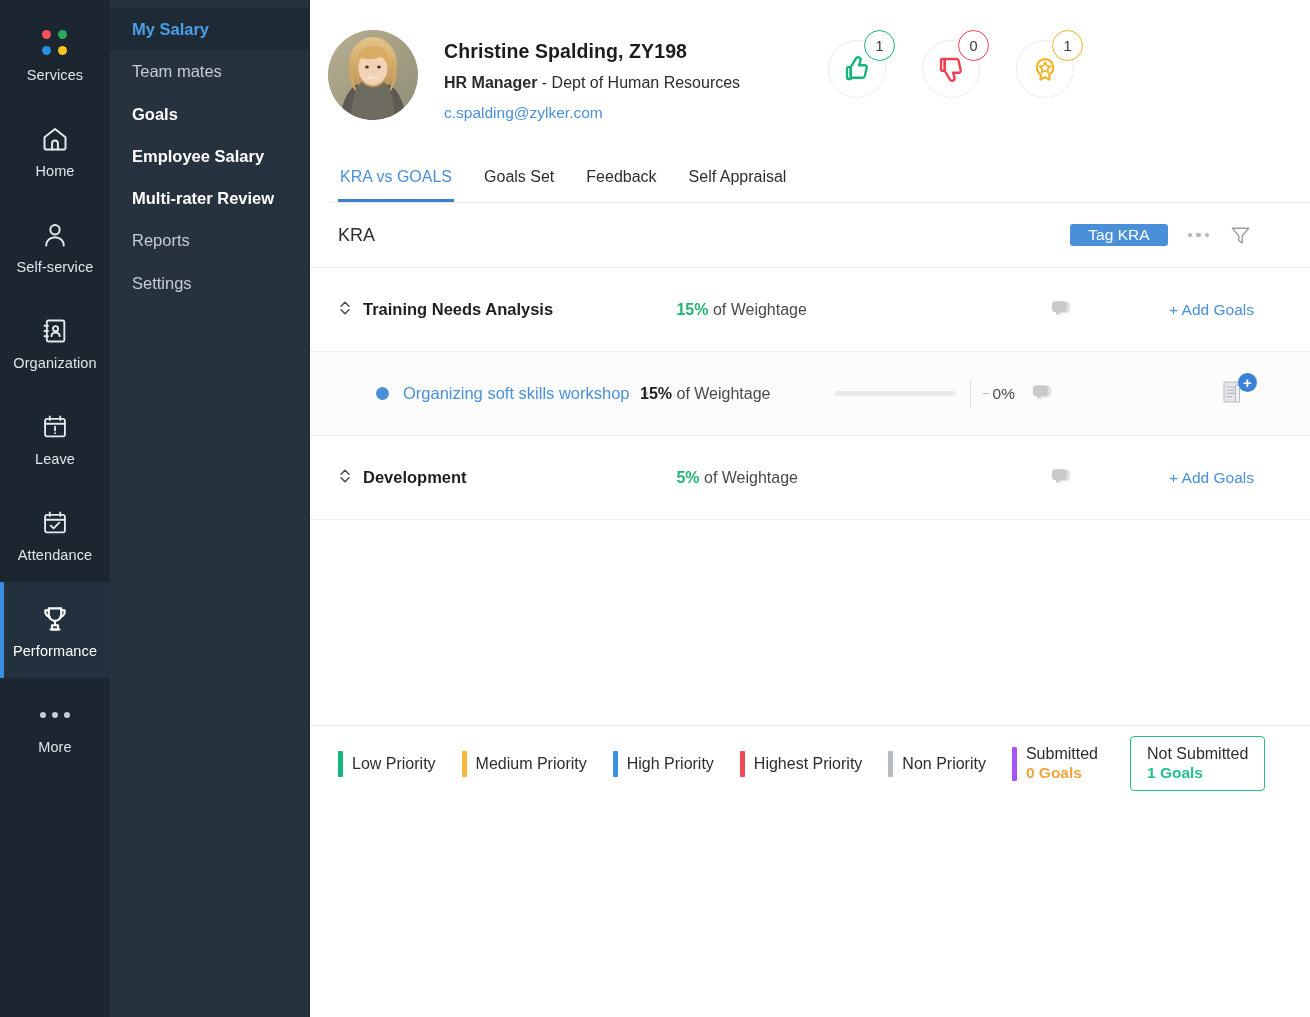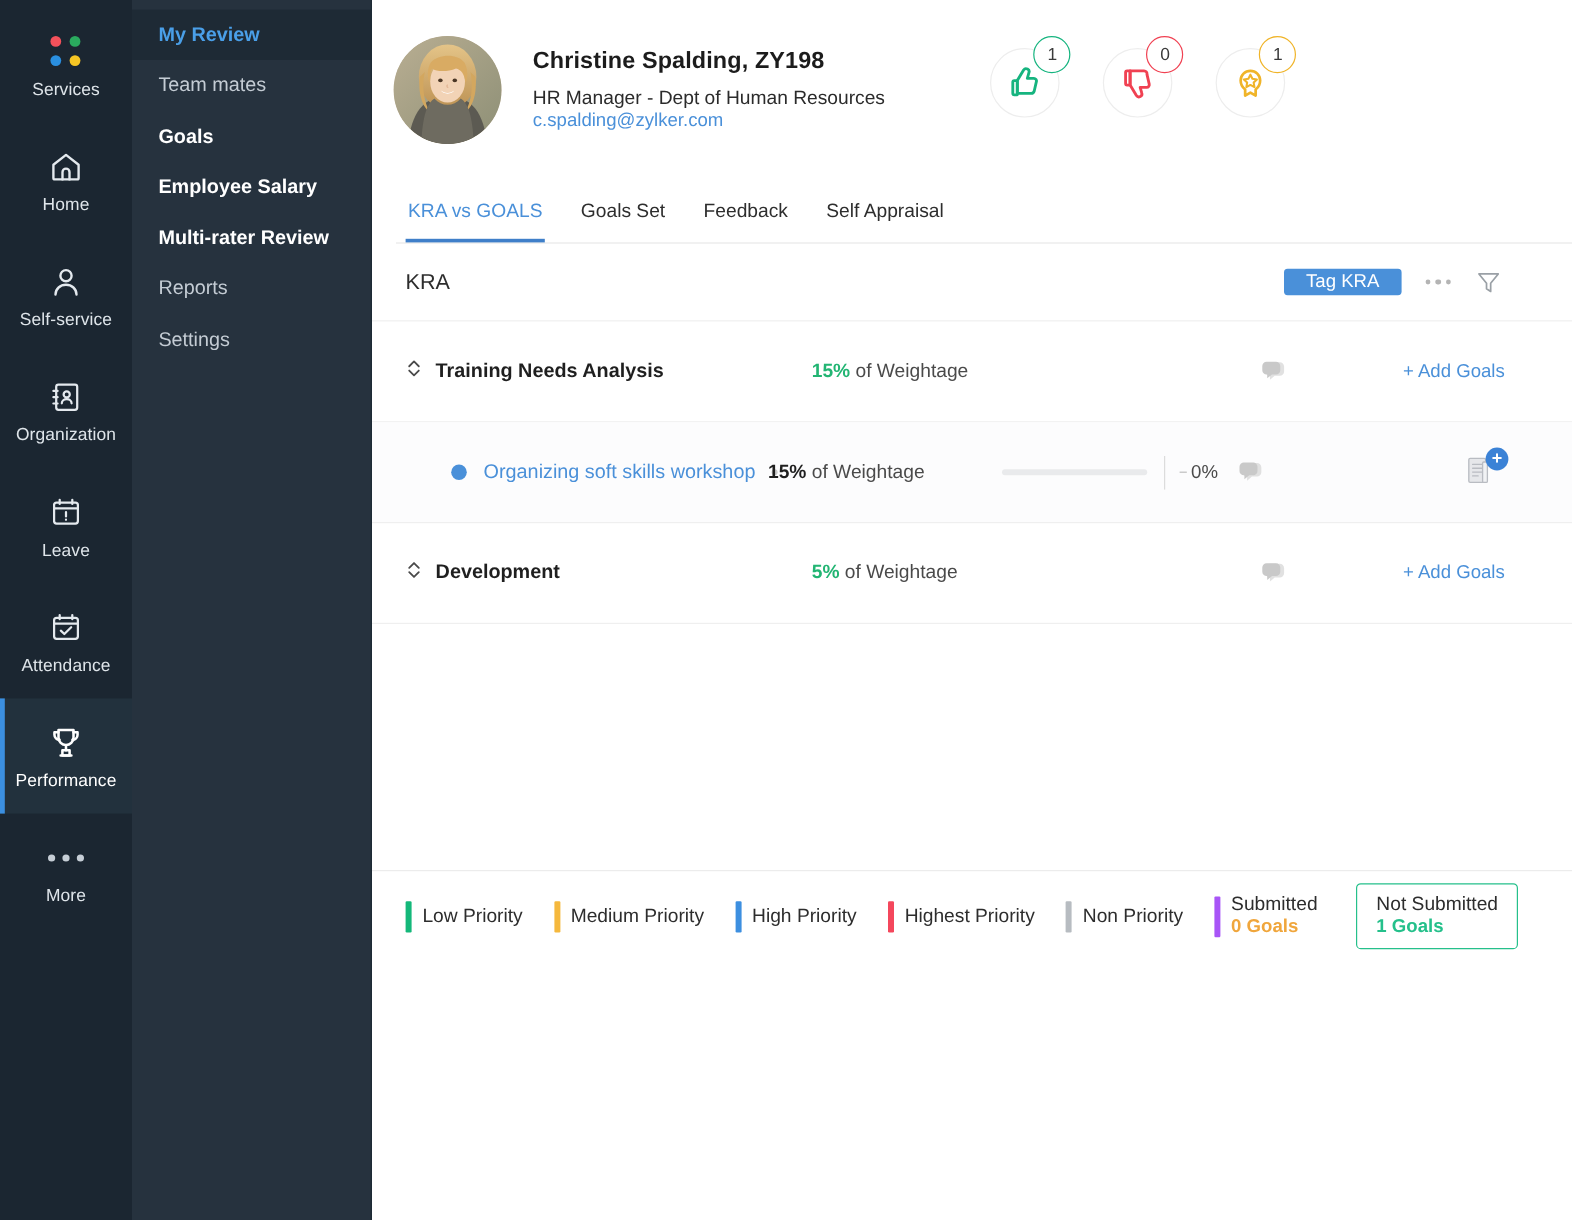--- a/index.html
+++ b/index.html
@@ -84,22 +84,22 @@
     width: 90px; height: 90px; border-radius: 50%;
     flex: 0 0 90px;
     overflow: hidden;
     background: #b9ad93;
     position: relative;
   }
   .avatar svg { display:block; width:100%; height:100%; }
   .pinfo { margin-left: 26px; padding-top: 10px; }
   .pname { font-size: 19.5px; font-weight: bold; color: #1c1c1c; letter-spacing: .1px; }
   .prole { font-size: 16px; color: #2b2b2b; margin-top: 11px; }
-  .prole b { font-weight: normal; }
-  .pmail { font-size: 15.5px; color: #4a90d9; cursor: pointer; }
+  .prole b { font-weight: bold; }
+  .pmail { font-size: 15.5px; color: #4a90d9; margin-top: 12px; cursor: pointer; }
 
   .badges { display: flex; gap: 36px; margin-left: 88px; padding-top: 10px; }
   .badge-wrap { position: relative; width: 58px; height: 58px; }
   .badge-circle {
     width: 58px; height: 58px; border-radius: 50%;
     border: 1px solid #ededed; background: #fff;
     display: flex; align-items: center; justify-content: center;
   }
   .badge-count {
     position: absolute; right: -9px; top: -10px;
@@ -297,21 +297,21 @@
             <i></i>
             <i></i>
             <i></i>
           </span>
       </span>
       <span class="lbl">More</span>
     </div>
   </nav>
 
   <nav class="subnav">
-    <div class="subnav-item selected">My Review</div>
+    <div class="subnav-item selected">My Salary</div>
     <div class="subnav-item">Team mates</div>
     <div class="subnav-item bold">Goals</div>
     <div class="subnav-item bold">Employee Salary</div>
     <div class="subnav-item bold">Multi-rater Review</div>
     <div class="subnav-item">Reports</div>
     <div class="subnav-item">Settings</div>
   </nav>
 
   <main class="main main-col">
 

